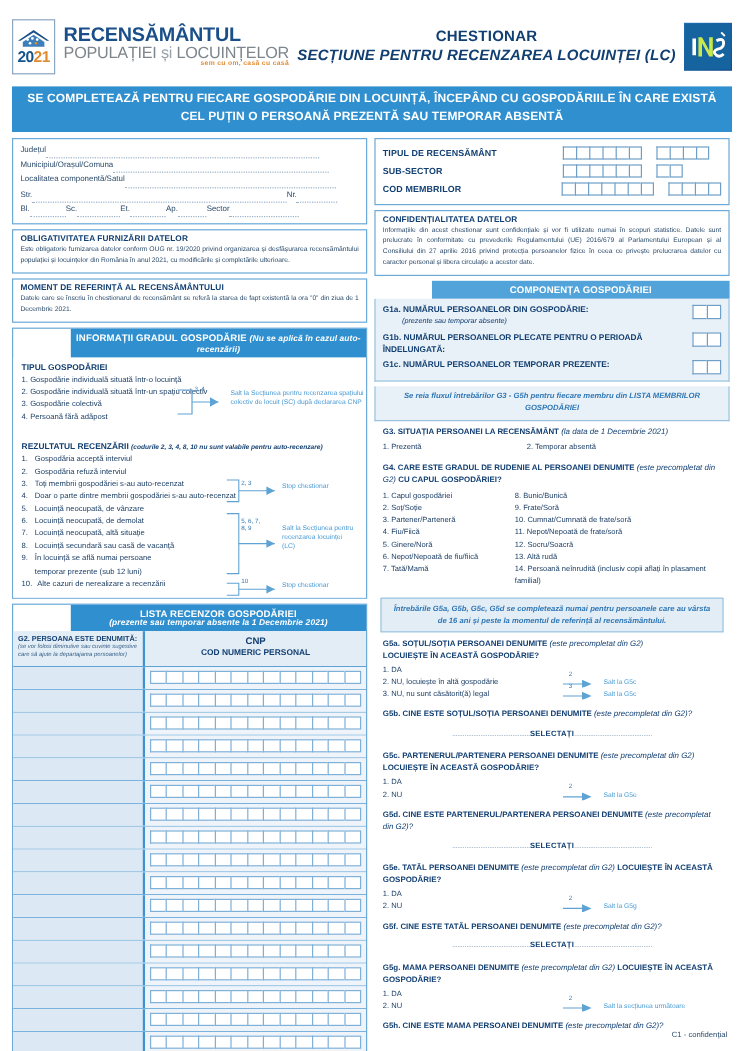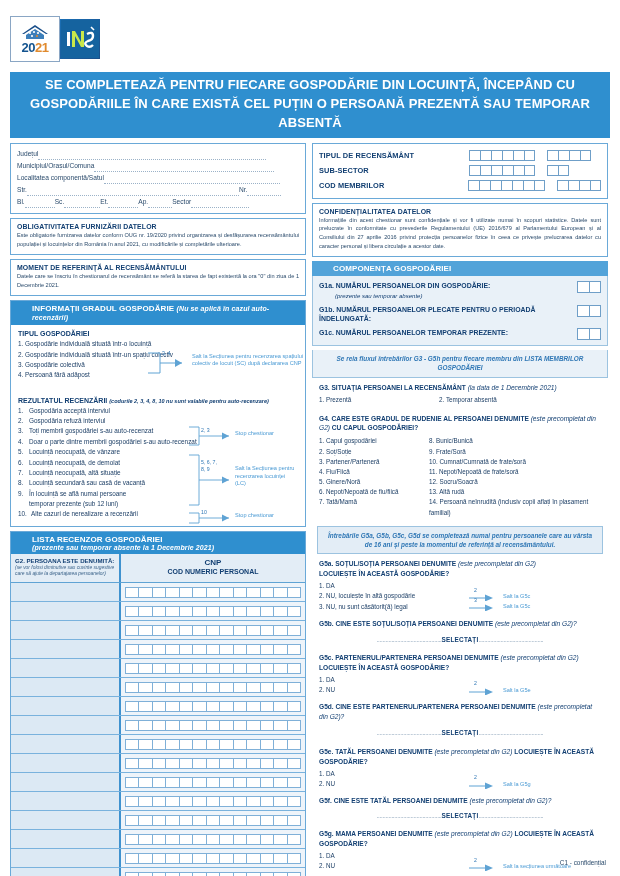--- a/index.html
+++ b/index.html
@@ -6,59 +6,59 @@
   body{
     width:620px;height:876px;overflow:hidden;
     font-family:"Liberation Sans",sans-serif;
     color:#1b3a63;
     -webkit-font-smoothing:antialiased;
   }
   .page{position:relative;width:620px;height:876px;box-sizing:border-box;padding:8px 10px 0 10px;}
 
   
   .header{display:flex;align-items:center;height:62px;}
-  .logo-box{width:50px;height:46px;border:1px solid #8aa6c4;display:flex;flex-direction:column;
+  .logo-box{width:36px;height:46px;border:1px solid #8aa6c4;display:flex;flex-direction:column;
             align-items:center;justify-content:center;box-sizing:border-box;background:#fff;}
   .logo-house{position:relative;width:30px;height:16px;}
   .logo-house svg{display:block;}
   .logo-year{font-size:13px;font-weight:bold;letter-spacing:-.5px;line-height:1;margin-top:1px;}
   .logo-year .y20{color:#14548f;}
   .logo-year .y21{color:#e08a2e;}
   .logo-words{margin-left:7px;line-height:1;}
   .lw1{font-size:16.5px;font-weight:bold;color:#1a4f8a;letter-spacing:-.2px;}
   .lw2{font-size:13.5px;color:#9aa3a9;letter-spacing:-.2px;margin-top:-1px;}
   .lw2 .dark{color:#7d868c;}
   .lw3{font-size:5.6px;color:#e08a2e;letter-spacing:.3px;text-align:right;margin-top:1px;font-weight:bold;}
   .title-block{flex:1;text-align:center;line-height:1.25;}
   .t1{font-size:12.5px;font-weight:bold;color:#123f72;letter-spacing:.2px;}
   .t2{font-size:12.5px;font-weight:bold;font-style:italic;color:#123f72;letter-spacing:.2px;}
   .ins-logo{width:40px;height:40px;background:linear-gradient(135deg,#1a6fb5 0%,#1a4f8a 100%);
             position:relative;overflow:hidden;display:flex;align-items:center;justify-content:center;}
   .ins-logo svg{display:block;}
 
   
-  .banner{background:#2f8fcf;color:#fff;text-align:center;font-size:13px;font-weight:bold;
+  .banner{background:#2f8fcf;color:#fff;text-align:center;font-size:10px;font-weight:bold;
           padding:4px 10px 5px 10px;line-height:1.45;letter-spacing:.1px;margin-top:2px;}
 
   
   .cols{display:flex;gap:6px;margin-top:5px;align-items:flex-start;}
   .col{width:296px;}
 
   .panel{border:1px solid #6aa9d8;background:#fff;box-sizing:border-box;}
   .panel + .panel{margin-top:4px;}
 
   .addr{padding:4px 6px 5px 6px;font-size:6.6px;line-height:1.85;color:#2a4a6b;}
   .dots{border-bottom:1px dotted #9bb2c8;display:inline-block;vertical-align:bottom;}
 
   .info-head{font-size:6.9px;font-weight:bold;color:#123f72;letter-spacing:.1px;}
   .info-body{font-size:5.6px;line-height:1.6;color:#2a4a6b;margin-top:1px;text-align:justify;}
   .pad{padding:4px 6px 5px 6px;}
 
-  .sectionbar{background:#2f8fcf;color:#fff;font-size:8px;font-weight:bold;
-              padding:3px 21px;letter-spacing:.1px;}
+  .sectionbar{background:#2f8fcf;color:#fff;text-align:center;font-size:8px;font-weight:bold;
+              padding:3px 4px;letter-spacing:.1px;margin-left:48px;}
   .sectionbar .it{font-style:italic;font-weight:bold;font-size:7px;}
   .sectionbar-light{background:#52a3d9;}
 
   
   .lq{padding:5px 7px 6px 7px;position:relative;background:#fff;}
   .lq-title{font-size:7px;font-weight:bold;color:#123f72;}
   .lq-title .sub{font-weight:bold;font-style:italic;font-size:5.5px;}
   .lq ol{margin:2px 0 0 0;padding:0;list-style:none;}
   .lq li{font-size:6.4px;line-height:1.62;color:#1d3f66;}
   .lq li .num{display:inline-block;width:11px;}
@@ -132,20 +132,29 @@
           <path d="M15 1 L28 10 L26 10 L15 3 L4 10 L2 10 Z" fill="#1a4f8a"></path>
           <path d="M15 5 L24 11 L24 15 L6 15 L6 11 Z" fill="#3d7fba"></path>
           <circle cx="10" cy="9" r="1.1" fill="#fff"></circle>
             <circle cx="14" cy="8" r="1.1" fill="#fff"></circle>
           <circle cx="18" cy="9" r="1.1" fill="#fff"></circle>
             <circle cx="12" cy="12" r="1.1" fill="#fff"></circle>
           <circle cx="17" cy="12" r="1.1" fill="#e08a2e"></circle>
         </svg>
       </div>
       <div class="logo-year"><span class="y20">20</span><span class="y21">21</span></div>
+    </div>
+    <div class="logo-words">
+      <div class="lw1">RECENSĂMÂNTUL</div>
+      <div class="lw2"><span class="dark">POPULAȚIEI</span> <span>și</span> <span class="dark">LOCUINȚELOR</span></div>
+      <div class="lw3">sem cu om, casă cu casă</div>
+    </div>
+    <div class="title-block">
+      <div class="t1">CHESTIONAR</div>
+      <div class="t2">SECȚIUNE PENTRU RECENZAREA LOCUINȚEI (LC)</div>
     </div>
     <div class="ins-logo">
       <svg width="38" height="38" viewBox="0 0 38 38">
         <rect width="38" height="38" fill="#15639f"></rect>
         <path d="M6 26 L6 12 L9 12 L9 26 Z" fill="#fff"></path>
         <path d="M11 27 L11 11 L14 11 L20 22 L20 11 L23 11 L23 27 L20 27 L14 16 L14 27 Z" fill="#c9e84a"></path>
         <path d="M26 14 q6 -3 6 2 q0 4 -5 5 q-5 2 -1 5 q3 2 6 -1" stroke="#fff" stroke-width="2.4" fill="none"></path>
         <path d="M30 7 L33 10" stroke="#fff" stroke-width="1.6"></path>
       </svg>
     </div>

